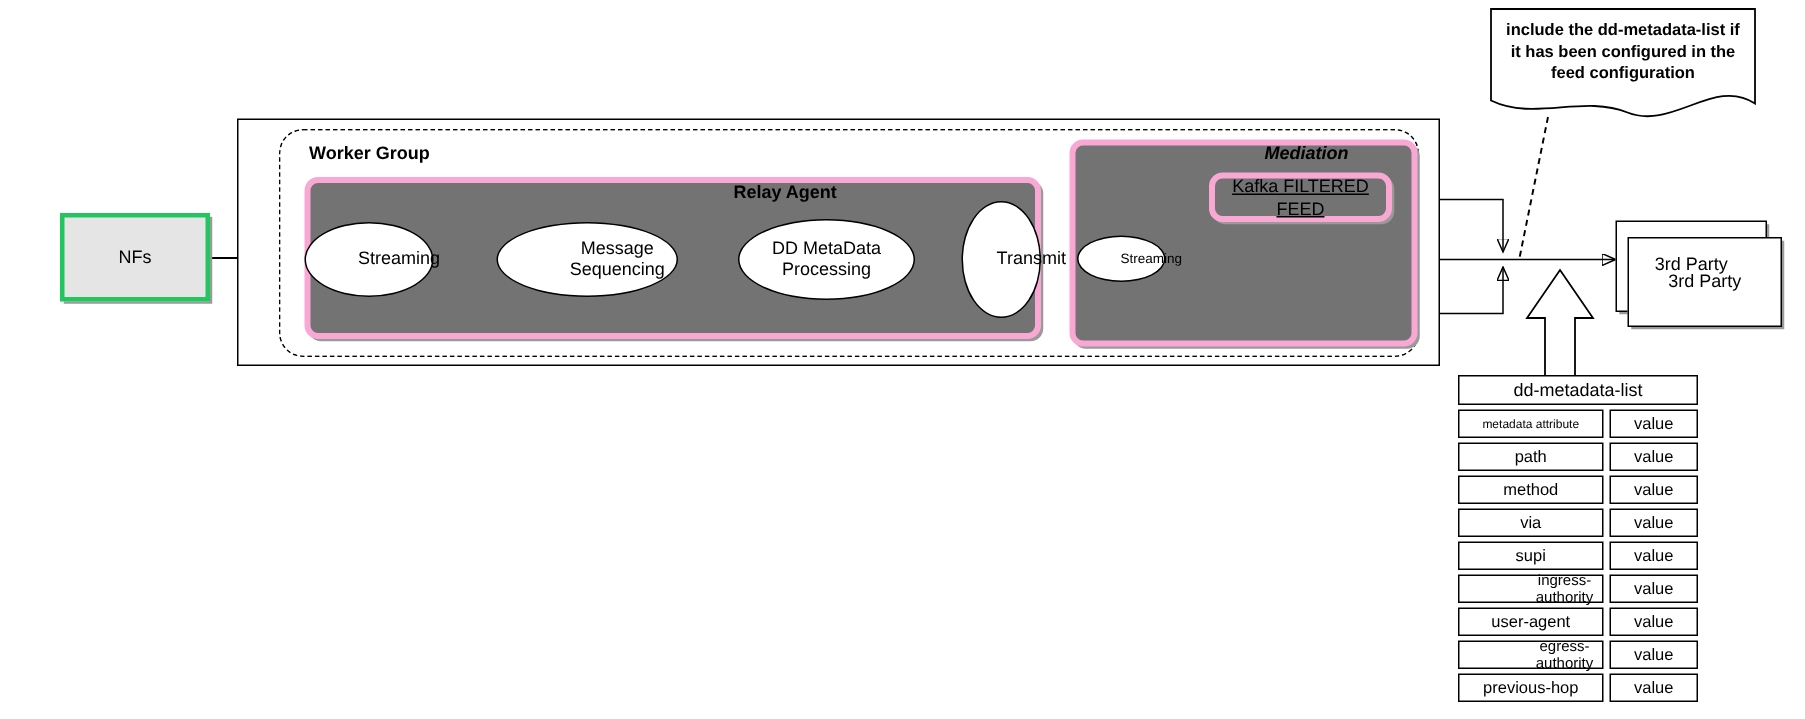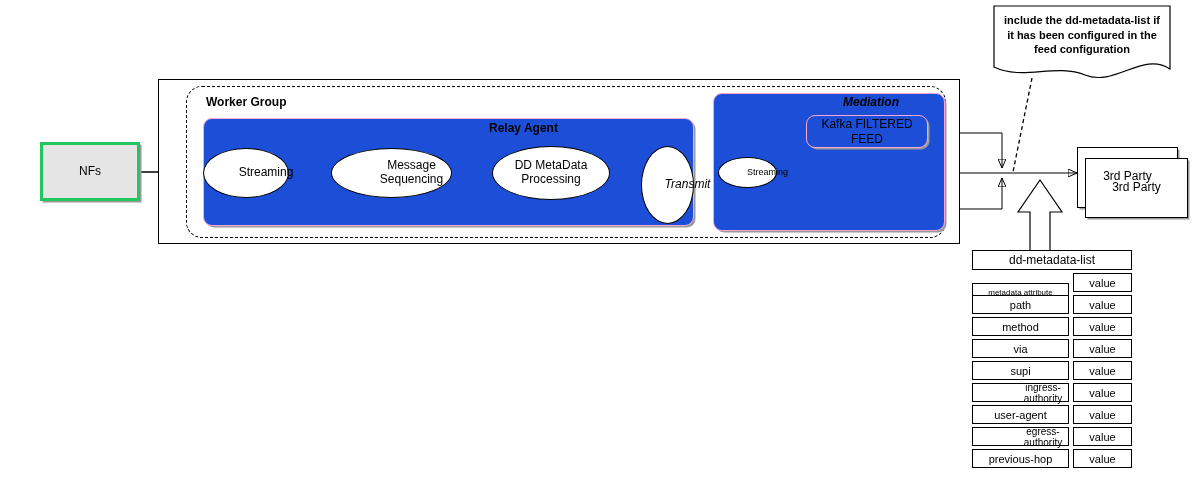--- a/index.html
+++ b/index.html
@@ -23,24 +23,25 @@
     border:3px solid #22c55e;
     background:#e5e5e5;
     box-shadow:2px 2px 0 -0.5px #9a9a9a;
     margin-left:28px;
   }
   .rect-plain{
     border:1px solid #000;
     background:#fff;
   }
   .rounded-sh{
-    border:1px solid #f9a8d4;
-    background:#1d4ed8;
+    border:4px solid #f9a8d4;
+    background:#737373;
     border-radius:9px;
     box-shadow:2px 2px 0 -0.5px #9a9a9a;
+    text-decoration:underline;
   }
   .dashed-round{
     border:1px dashed #000;
     background:transparent;
     border-radius:16px;
   }
   .ellipse{
     border:1px solid #000;
     background:#fff;
     border-radius:50%;
@@ -57,21 +58,21 @@
     align-items:center;
     justify-content:center;
     text-align:center;
     line-height:1.2;
   }
 
   .fs12{font-size:12px;}
   .fs11{font-size:11px;}
   .fs10{font-size:10px;padding-left:45px;}
   .fs9{font-size:9px;}
-  .fs8{font-size:8px;margin-top:10px;}
+  .fs8{font-size:8px;}
   .bold{font-weight:bold;}
 
   
   #wires{position:absolute;left:0;top:0;width:1203px;height:479px;pointer-events:none;}
   #wires line, #wires path, #wires polyline{stroke:#000;fill:none;}
 
   
   .grp-title{
     position:absolute;
     font-weight:bold;
@@ -147,21 +148,21 @@
   </div>
 
   <div class="abs ellipse fs12" style="left:331px;top:148px;width:121px;height:50px;">
     <span>Message Sequencing</span>
   </div>
 
   <div class="abs ellipse fs12" style="left:492px;top:146px;width:118px;height:54px;padding:0 8px;">
     <span>DD MetaData Processing</span>
   </div>
 
-  <div class="abs ellipse fs12" style="left:641px;top:146px;width:53px;height:78px;font-style:italic;">
+  <div class="abs ellipse fs12" style="left:641px;top:134px;width:53px;height:78px;">
     <span>Transmit</span>
   </div>
 
   <div class="abs rounded-sh" style="left:713px;top:93px;width:232px;height:138px;"></div>
   <div class="grp-title" style="left:843px;top:95px;font-style:italic;">Mediation</div>
 
   <div class="abs ellipse fs9" style="left:718px;top:157px;width:59px;height:31px;">
     <span>Streaming</span>
   </div>
 

